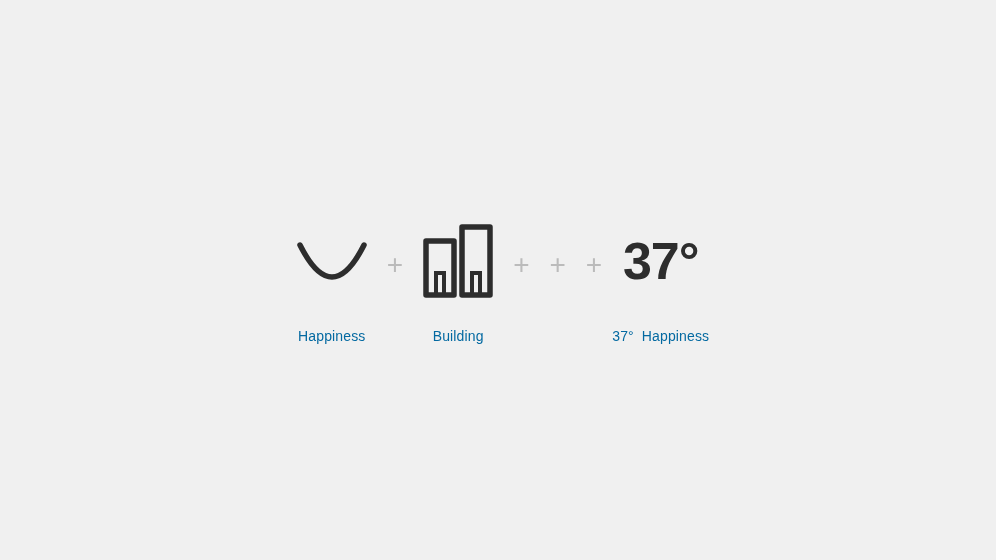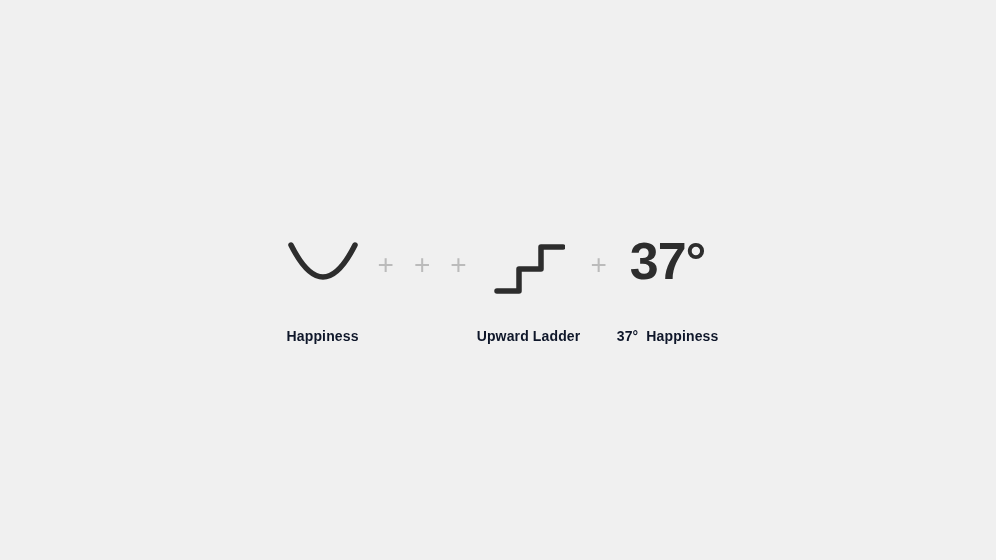--- a/index.html
+++ b/index.html
@@ -32,23 +32,23 @@
     .icon-wrap {
       display: flex;
       align-items: center;
       justify-content: center;
       width: 90px;
       height: 90px;
     }
 
     .label {
       font-size: 14px;
-      color: #0f172a;
+      color: #0369a1;
       letter-spacing: 0.01em;
-      font-weight: 700;
+      font-weight: 400;
     }
 
     .plus {
       font-size: 28px;
       color: #bbb;
       font-weight: 300;
       margin: 0 10px;
       padding-bottom: 30px;
       line-height: 1;
     }
@@ -101,35 +101,41 @@
     <div class="icon-wrap happiness-icon">
       <svg viewBox="0 0 72 40" fill="none" xmlns="http://www.w3.org/2000/svg">
         <path d="M4 4 Q36 68 68 4" stroke="#2d2d2d" stroke-width="5.5" stroke-linecap="round" fill="none"></path>
       </svg>
     </div>
     <span class="label">Happiness</span>
   </div>
 
   <div class="plus">+</div>
 
+  <div class="item">
+    <div class="icon-wrap building-icon">
+      <svg viewBox="0 0 72 76" fill="none" xmlns="http://www.w3.org/2000/svg">
+
+        <rect x="4" y="18" width="28" height="54" stroke="#2d2d2d" stroke-width="5.5" fill="none" stroke-linejoin="round"></rect>
+
+        <rect x="40" y="4" width="28" height="68" stroke="#2d2d2d" stroke-width="5.5" fill="none" stroke-linejoin="round"></rect>
+
+        <rect x="14" y="50" width="8" height="22" stroke="#2d2d2d" stroke-width="4" fill="none"></rect>
+
+        <rect x="50" y="50" width="8" height="22" stroke="#2d2d2d" stroke-width="4" fill="none"></rect>
+      </svg>
+    </div>
+    <span class="label">Building</span>
+  </div>
 
   <div class="plus">+</div>
 
 
   <div class="plus">+</div>
 
-  <div class="item">
-    <div class="icon-wrap ladder-icon">
-      <svg viewBox="0 0 72 72" fill="none" xmlns="http://www.w3.org/2000/svg">
-
-        <polyline points="4,66 26,66 26,44 48,44 48,22 70,22" stroke="#2d2d2d" stroke-width="5.5" stroke-linecap="round" stroke-linejoin="round" fill="none"></polyline>
-      </svg>
-    </div>
-    <span class="label">Upward Ladder</span>
-  </div>
 
   <div class="plus">+</div>
 
   <div class="item">
     <div class="icon-wrap" style="width:auto; height:90px;">
       <span class="apartment-text">37°</span>
     </div>
     <div class="label-row">
       <span class="label">37°</span>
       <span class="label">Happiness</span>

